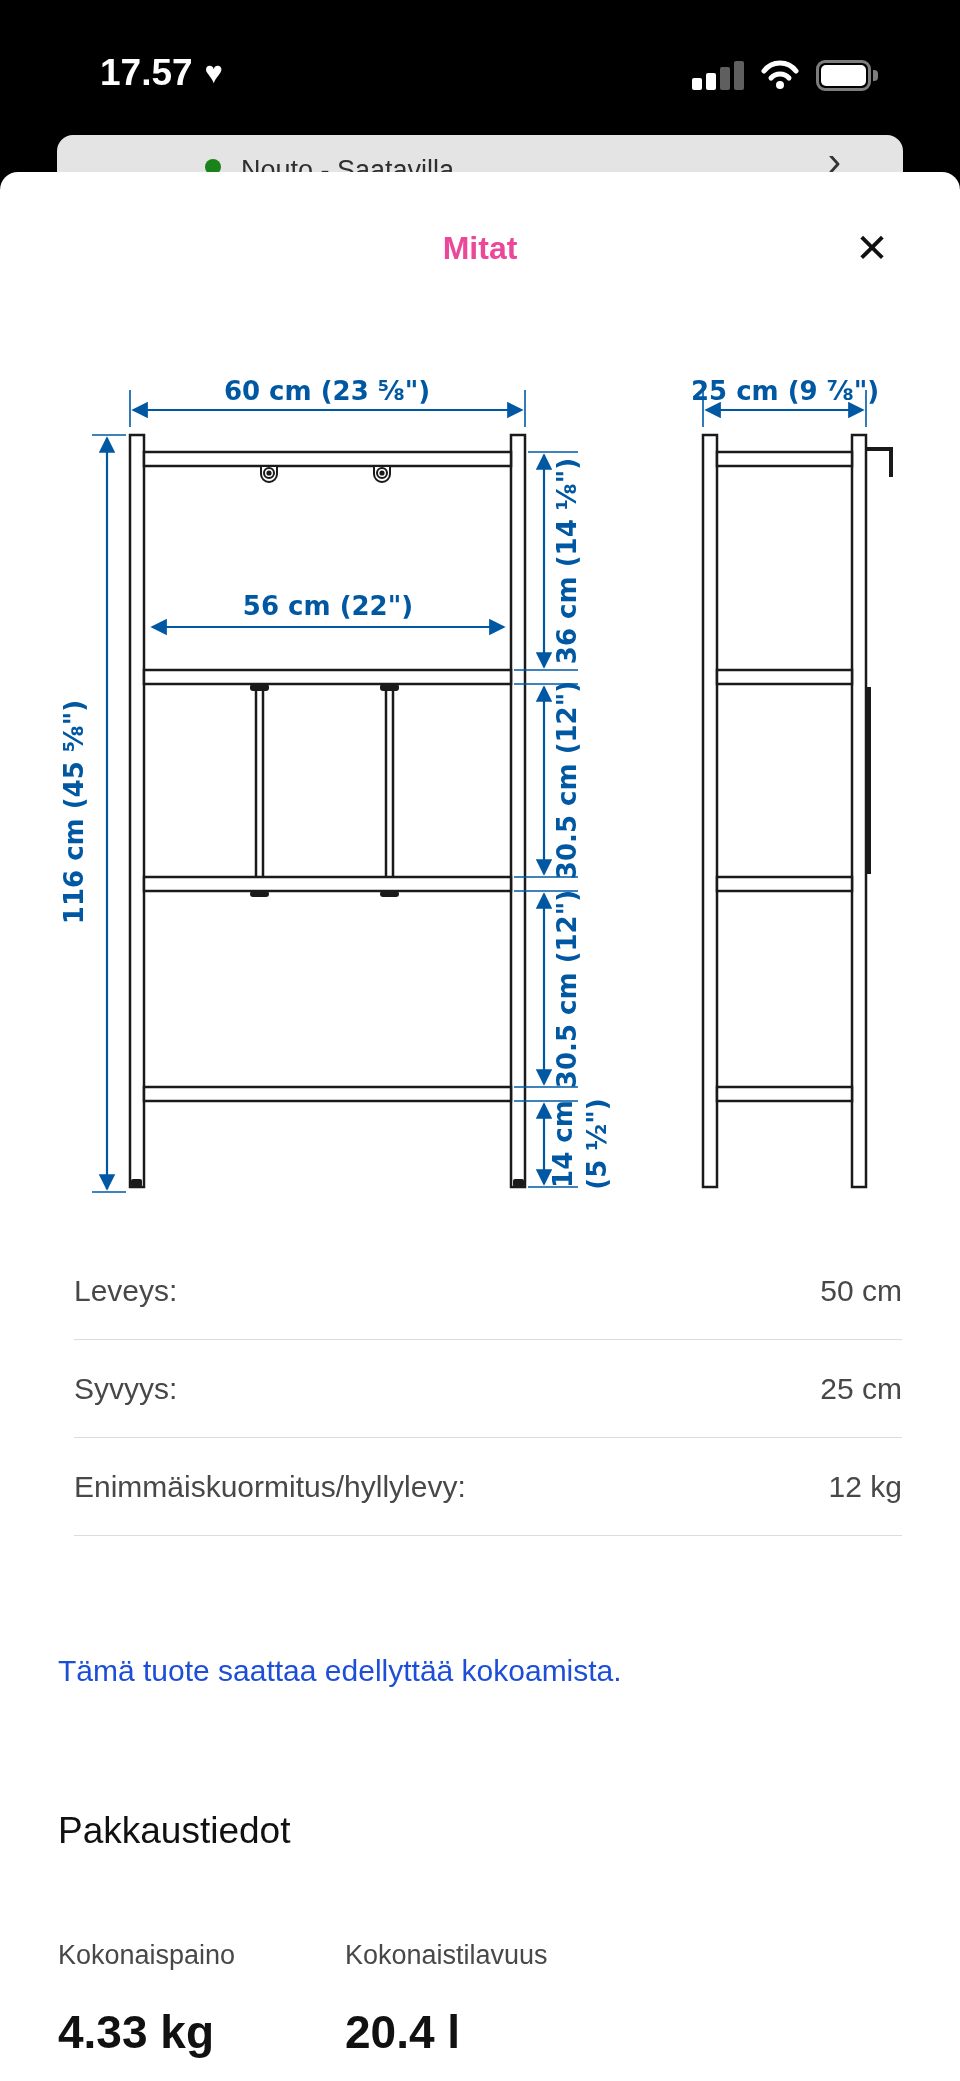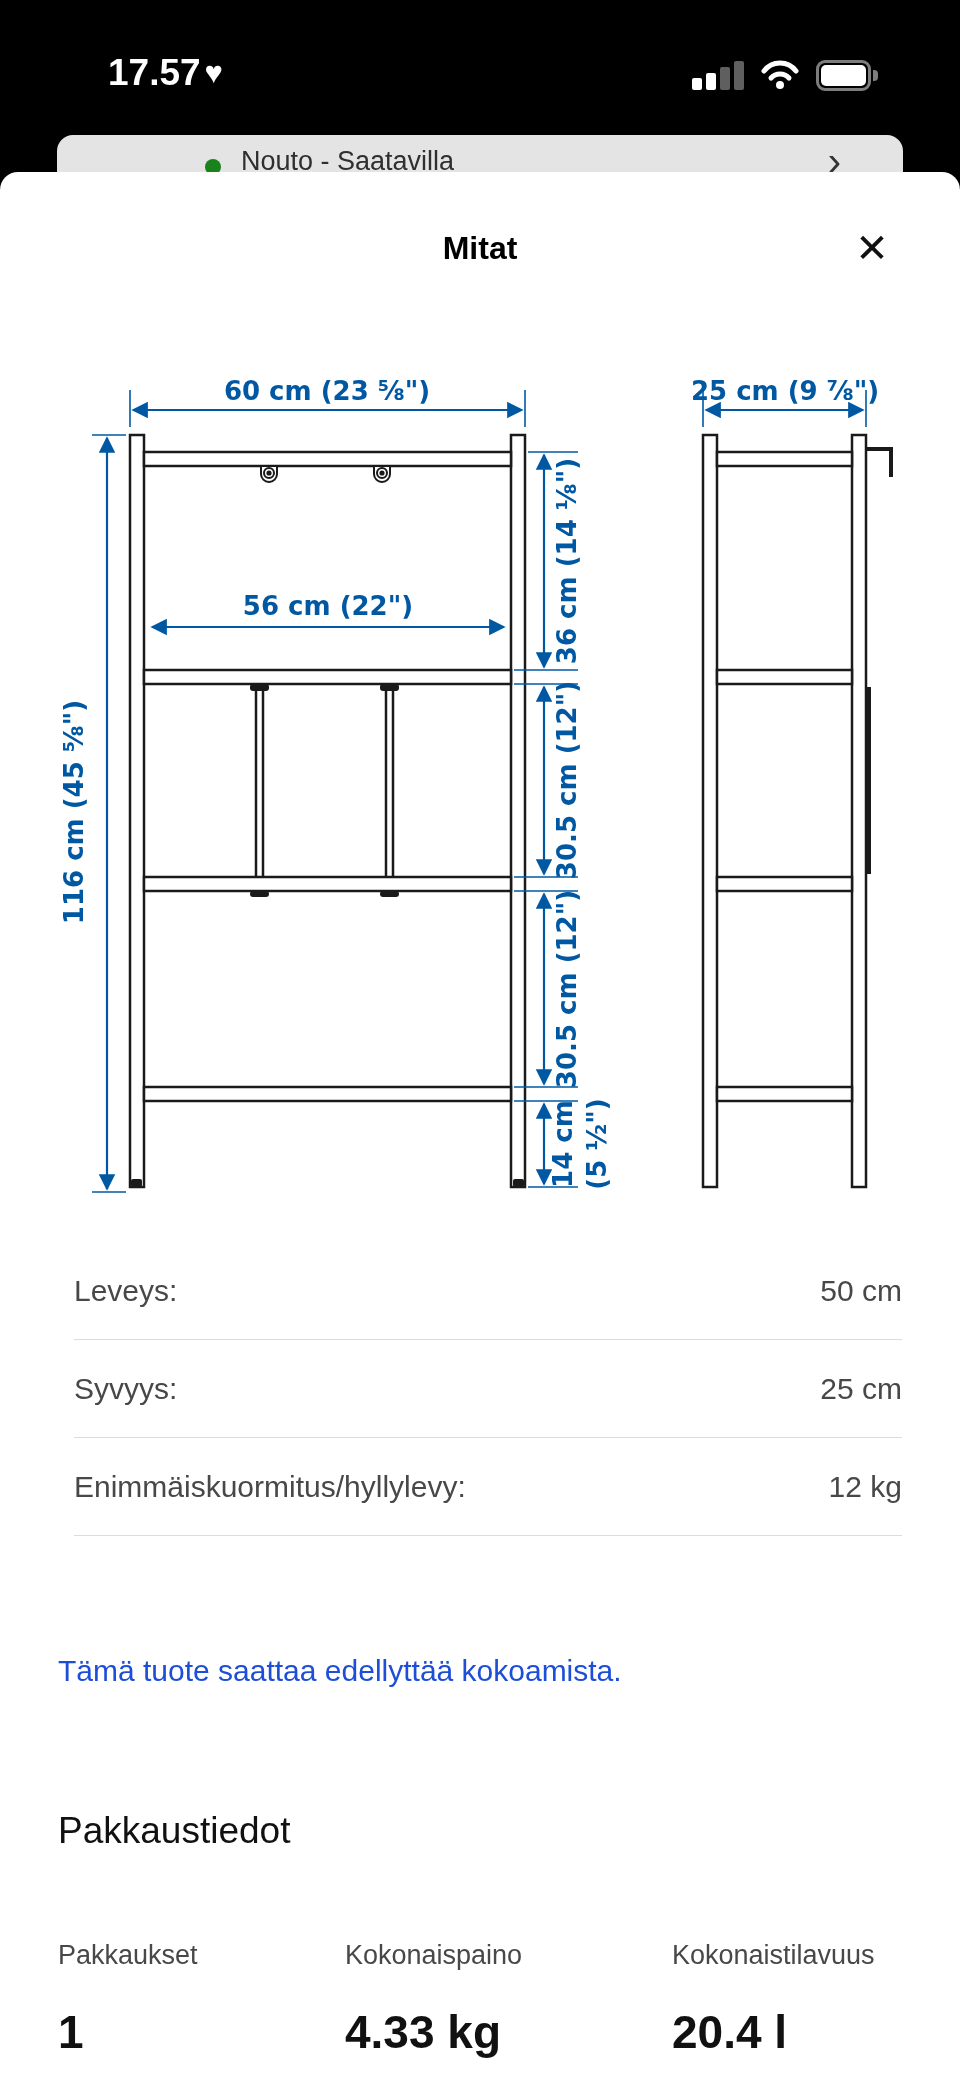--- a/index.html
+++ b/index.html
@@ -1,41 +1,41 @@
 <!DOCTYPE html>
 <html><head>
 <meta charset="utf-8">
 <style>
   html,body{margin:0;padding:0;background:#000;}
   .screen{position:relative;width:960px;height:2081px;background:#000;overflow:hidden;
           font-family:"Liberation Sans",sans-serif;}
   
   .status-bar{position:absolute;top:0;left:0;width:960px;height:135px;color:#fff;}
-  .time-group{position:absolute;left:108px;top:52px;font-size:37px;font-weight:700;
-              display:flex;align-items:center;gap:4px;}
+  .time-group{position:absolute;left:100px;top:52px;font-size:37px;font-weight:700;
+              display:flex;align-items:center;gap:12px;}
   .heart{font-size:31px;font-weight:400;}
   .status-icons{position:absolute;right:82px;top:58px;display:flex;align-items:center;gap:16px;}
   .battery{position:relative;width:62px;height:31px;}
   .battery .body{position:absolute;left:0;top:0;width:55px;height:31px;border:3px solid #7d7d7d;
                  border-radius:9px;box-sizing:border-box;}
   .battery .fill{position:absolute;left:5px;top:5px;width:45px;height:21px;border-radius:5px;background:#fff;}
   .battery .nub{position:absolute;right:0;top:10px;width:5px;height:11px;background:#7d7d7d;
                 border-radius:0 4px 4px 0;}
   
   .back-sheet{position:absolute;top:135px;left:57px;width:846px;height:90px;background:#e4e4e4;
               border-radius:16px 16px 0 0;}
   .avail-dot{position:absolute;left:148px;top:24px;width:16px;height:16px;border-radius:50%;background:#1a821a;}
-  .back-label{position:absolute;left:184px;top:11px;font-size:27px;color:#2f2f2f;}
+  .back-label{position:absolute;left:184px;top:20px;font-size:27px;color:#2f2f2f;}
   .chev{position:absolute;right:62px;top:4px;font-size:40px;color:#333;font-weight:400;}
   
   .modal{position:absolute;top:172px;left:0;width:960px;height:1909px;background:#fff;
          border-radius:18px 18px 0 0;}
   .modal-header{position:absolute;top:0;left:0;width:100%;height:150px;}
   .modal-title{position:absolute;top:58px;left:0;width:100%;text-align:center;margin:0;
-               font-size:32px;font-weight:700;color:#000000;}
+               font-size:32px;font-weight:700;color:#ec4899;}
   .close-btn{position:absolute;top:46px;right:58px;width:60px;height:60px;background:none;border:none;
              font-size:40px;color:#111;cursor:pointer;line-height:60px;text-align:center;padding:0;}
   .drawing{position:absolute;top:200px;left:0;}
   
   .specs{position:absolute;top:1070px;left:74px;right:58px;}
   .spec-row{height:97px;border-bottom:1px solid #dcdcdc;display:flex;align-items:center;
             justify-content:space-between;font-size:30px;color:#484848;}
   .note{position:absolute;top:1482px;left:58px;right:58px;margin:0;font-size:30px;color:#1d4ed8;}
   .pkg-heading{position:absolute;top:1638px;left:58px;margin:0;font-size:37px;font-weight:400;color:#111;}
   .pkg-grid{position:absolute;top:1768px;left:58px;right:30px;display:grid;
@@ -195,24 +195,20 @@
         <span>12 kg</span>
       </div>
     </div>
 
     <p class="note">Tämä tuote saattaa edellyttää kokoamista.</p>
 
     <h2 class="pkg-heading">Pakkaustiedot</h2>
 
     <div class="pkg-grid">
       <div>
-        <div class="pkg-label">Pakkaukset</div>
-        <div class="pkg-value">1</div>
-      </div>
-      <div>
         <div class="pkg-label">Kokonaispaino</div>
         <div class="pkg-value">4.33 kg</div>
       </div>
       <div>
         <div class="pkg-label">Kokonaistilavuus</div>
         <div class="pkg-value">20.4 l</div>
       </div>
     </div>
   </div>
 </div>

